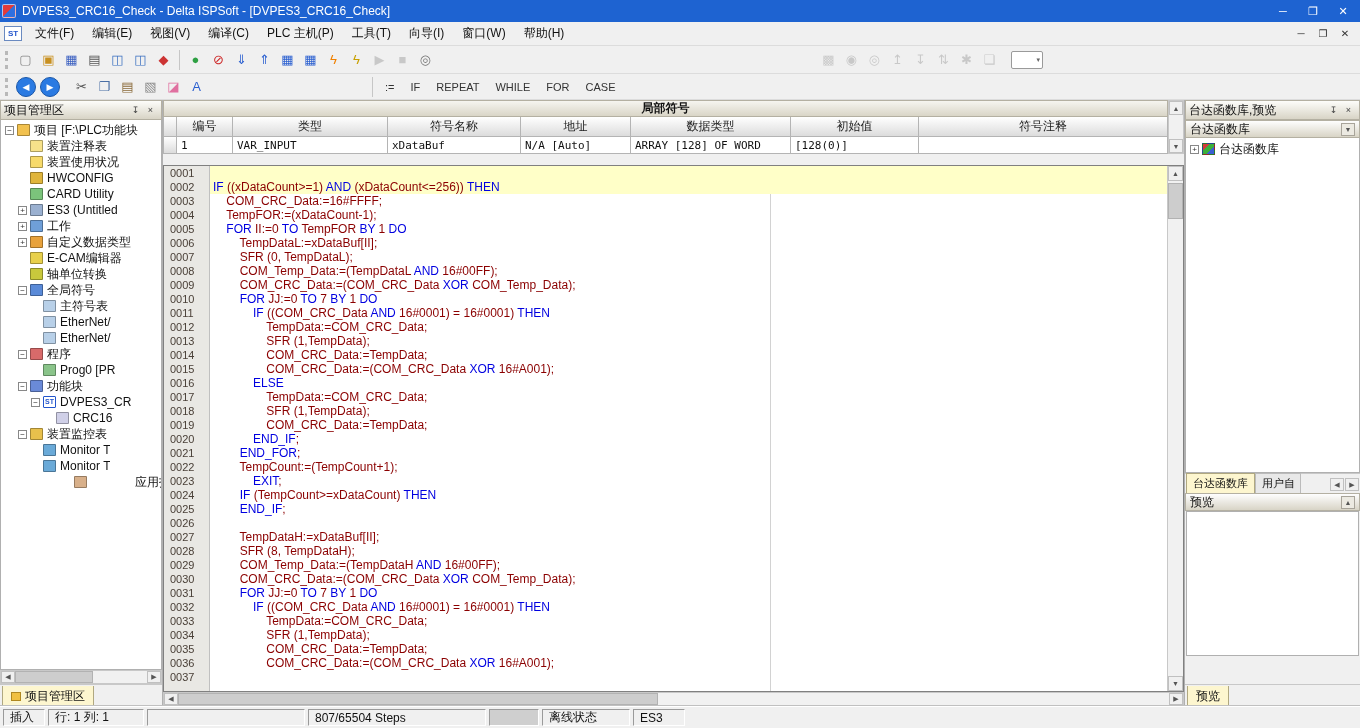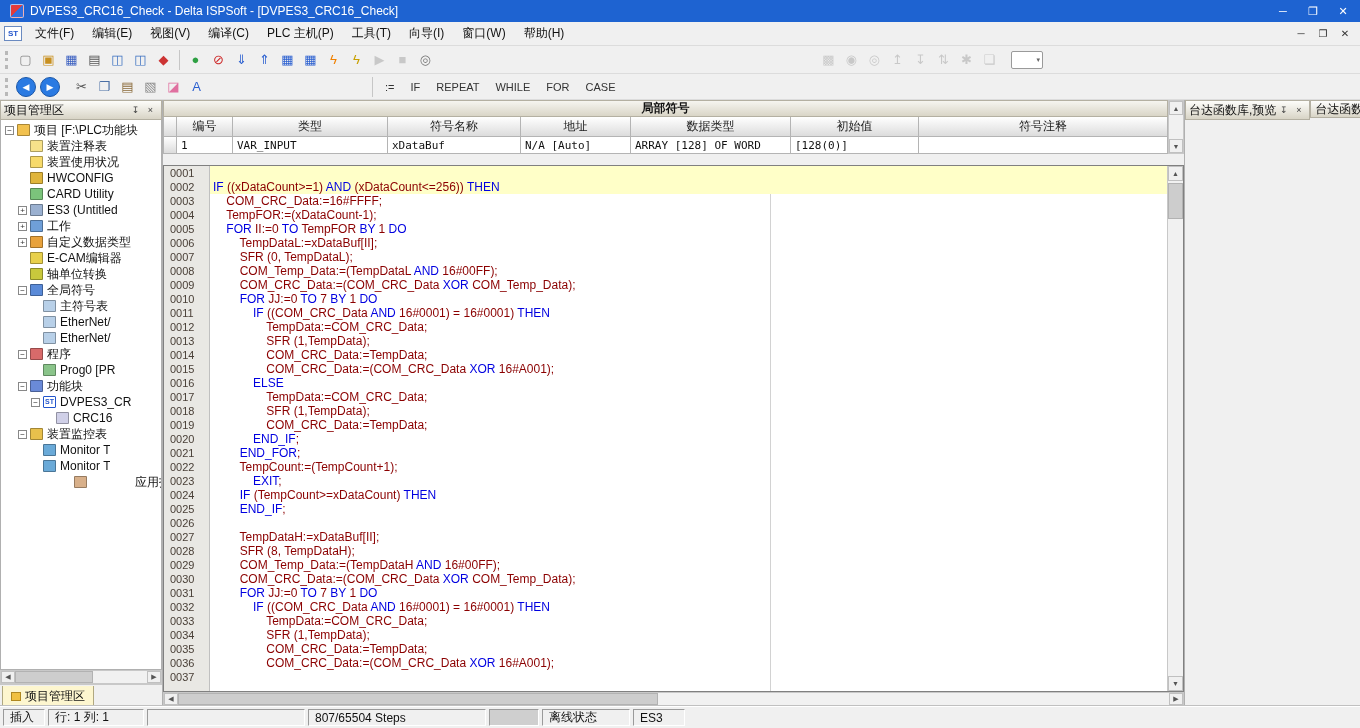--- a/index.html
+++ b/index.html
@@ -1,20 +1,20 @@
 <!DOCTYPE html>
 <html style="--titlebar: #1e63d1; --keyword: #0000e0; --code: #8b0000; --line-highlight: #ffffc8; --tab-highlight: #fdf6cf;"><head>
 <meta charset="utf-8">
 <style>
   * { margin:0; padding:0; box-sizing:border-box; font-family:"Liberation Sans", sans-serif; }
   html,body { width:1360px; height:728px; overflow:hidden; background:#f0f0f0; }
   .window { width:1360px; height:728px; display:flex; flex-direction:column; font-size:12px; color:#111; }
 
   
-  .titlebar { height:22px; background:var(--titlebar,#1e63d1); display:flex; align-items:center; padding:0 2px 0 10px; color:#fff; flex:0 0 22px; }
+  .titlebar { height:22px; background:var(--titlebar,#1e63d1); display:flex; align-items:center; padding:0 2px 0 2px; color:#fff; flex:0 0 22px; }
   .app-icon { width:14px; height:14px; margin-right:6px; border-radius:2px;
               background:linear-gradient(135deg,#e23b3b 0 50%,#2f6fe0 50% 100%); border:1px solid rgba(255,255,255,.6); }
   .title-text { font-size:12px; white-space:nowrap; }
   .win-controls { margin-left:auto; display:flex; }
   .wc { width:30px; height:20px; display:flex; align-items:center; justify-content:center; font-size:11px; color:#fff; }
 
   
   .menubar { height:24px; background:#f0f0f0; display:flex; align-items:center; border-bottom:1px solid #dcdcdc; padding:0 4px; flex:0 0 24px; }
   .doc-icon { width:18px; height:15px; border:1px solid #6a8ac0; background:#fff; color:#2255cc; font-size:8px; font-weight:bold; display:flex; align-items:center; justify-content:center; margin-right:4px; }
   .menu-item { padding:3px 9px; white-space:nowrap; }
@@ -82,21 +82,21 @@
   .id { color:var(--code,#8b0000); }
   .vscroll { width:16px; flex:0 0 16px; background:#f1f1f1; border-left:1px solid #c8c8c8; display:flex; flex-direction:column; }
   .vscroll .sarrow { width:100%; height:15px; flex:0 0 15px; }
   .vthumb { height:36px; margin-top:2px; background:#cdcdcd; border:1px solid #b2b2b2; }
   .vfill { flex:1; }
   .center .hscroll { margin-top:0; }
   .hthumb { width:480px; }
   .lp-thumb { width:78px; }
 
   
-  .rightpanel { width:176px; flex:0 0 176px; display:flex; flex-direction:row; background:#f0f0f0; border-left:1px solid #b0b0b0; }
+  .rightpanel { width:176px; flex:0 0 176px; display:flex; flex-direction:column; background:#f0f0f0; border-left:1px solid #b0b0b0; }
   .combohdr { height:18px; flex:0 0 18px; background:linear-gradient(#fefefe,#d8d4c6); border:1px solid #b4b0a2; display:flex; align-items:center; padding:0 4px; }
   .combohdr .ch-label { flex:1; white-space:nowrap; overflow:hidden; }
   .ch-btn { width:14px; height:13px; border:1px solid #a8a49a; background:#eceae2; font-size:7px; color:#555; display:flex; align-items:center; justify-content:center; }
   .rtree { flex:1; background:#fff; border:1px solid #b0b0b0; border-top:none; overflow:hidden; padding-top:3px; }
   .cube-icon { width:13px; height:12px; flex:0 0 13px; margin-right:4px; border:1px solid rgba(0,0,0,.3);
                background:linear-gradient(135deg,#d23b3b 0 33%,#3bb03b 33% 66%,#3b5fd2 66% 100%); }
   .rtabs { height:20px; flex:0 0 20px; background:#f0f0f0; border-top:1px solid #c8c8c8; display:flex; align-items:flex-end; padding:0 1px; }
   .rtab { padding:2px 6px; font-size:11px; border:1px solid #b0a880; border-bottom:none; background:var(--tab-highlight,#fdf6cf); white-space:nowrap; overflow:hidden; }
   .rtab.inactive { background:#e8e8e8; border-color:#bbb; max-width:46px; }
   .rtab-arrows { margin-left:auto; display:flex; gap:1px; padding-bottom:2px; }

